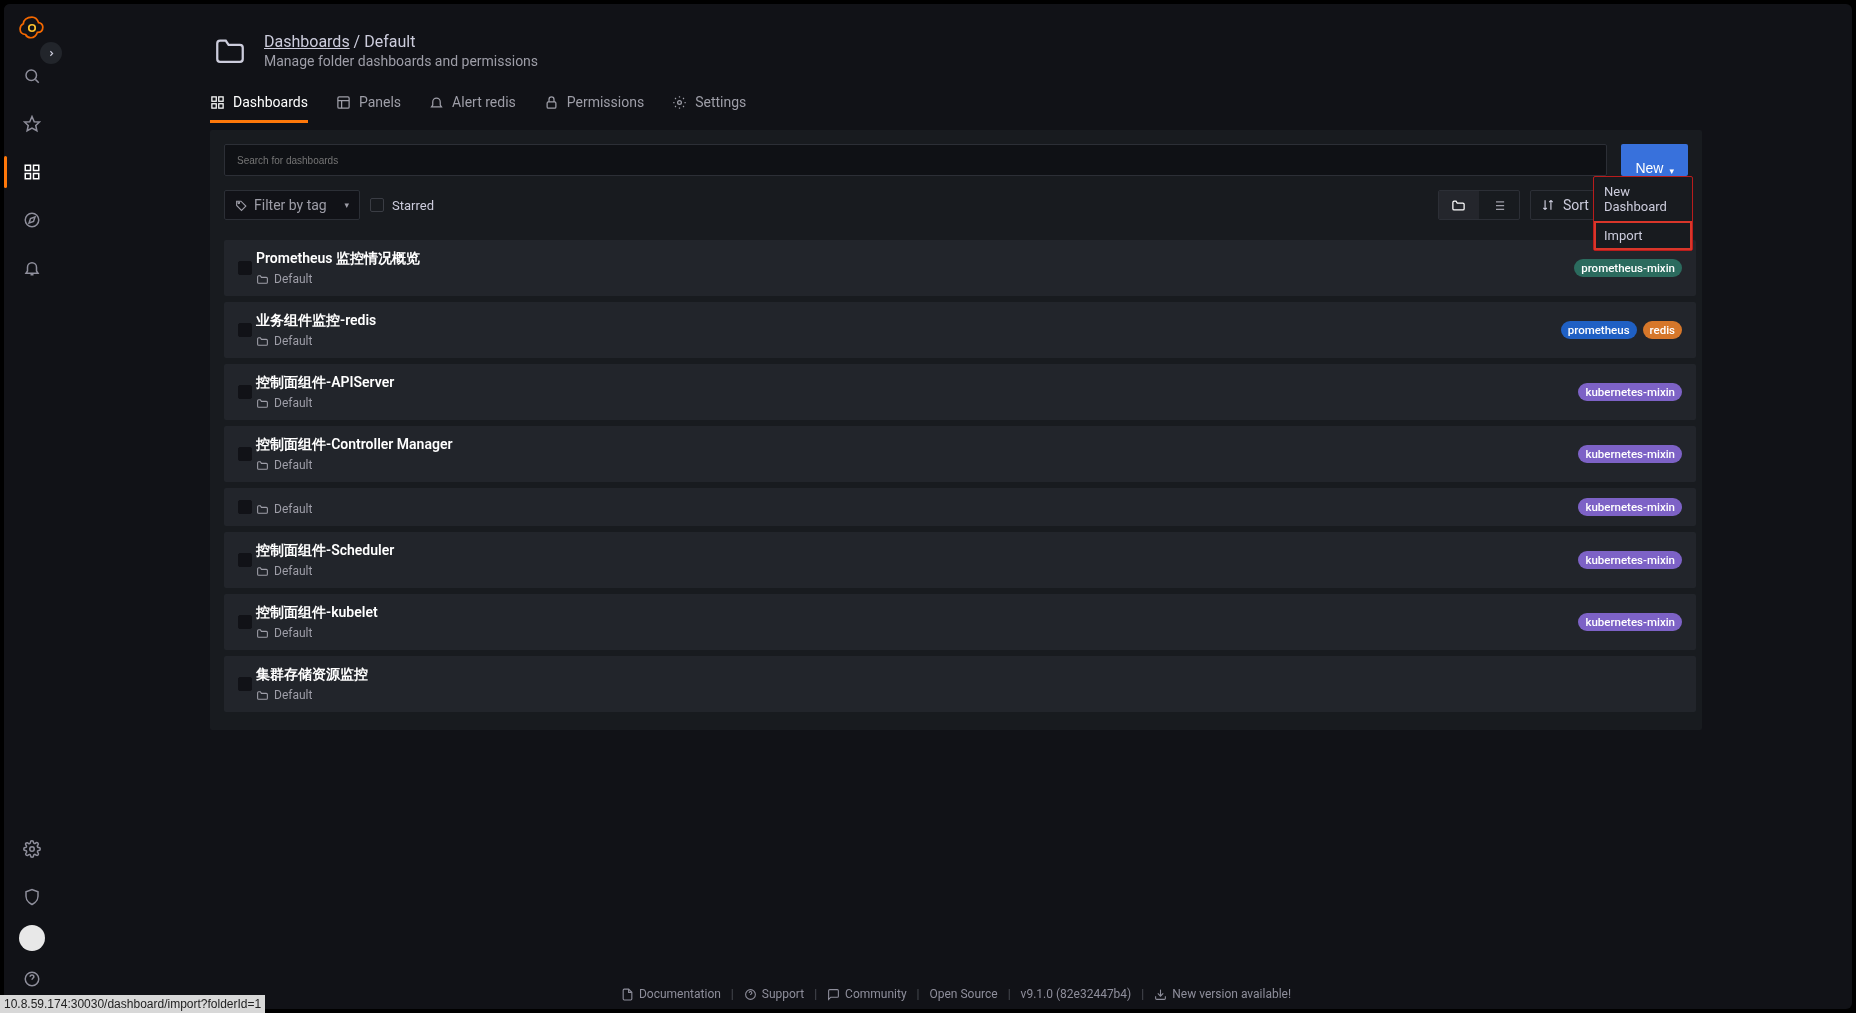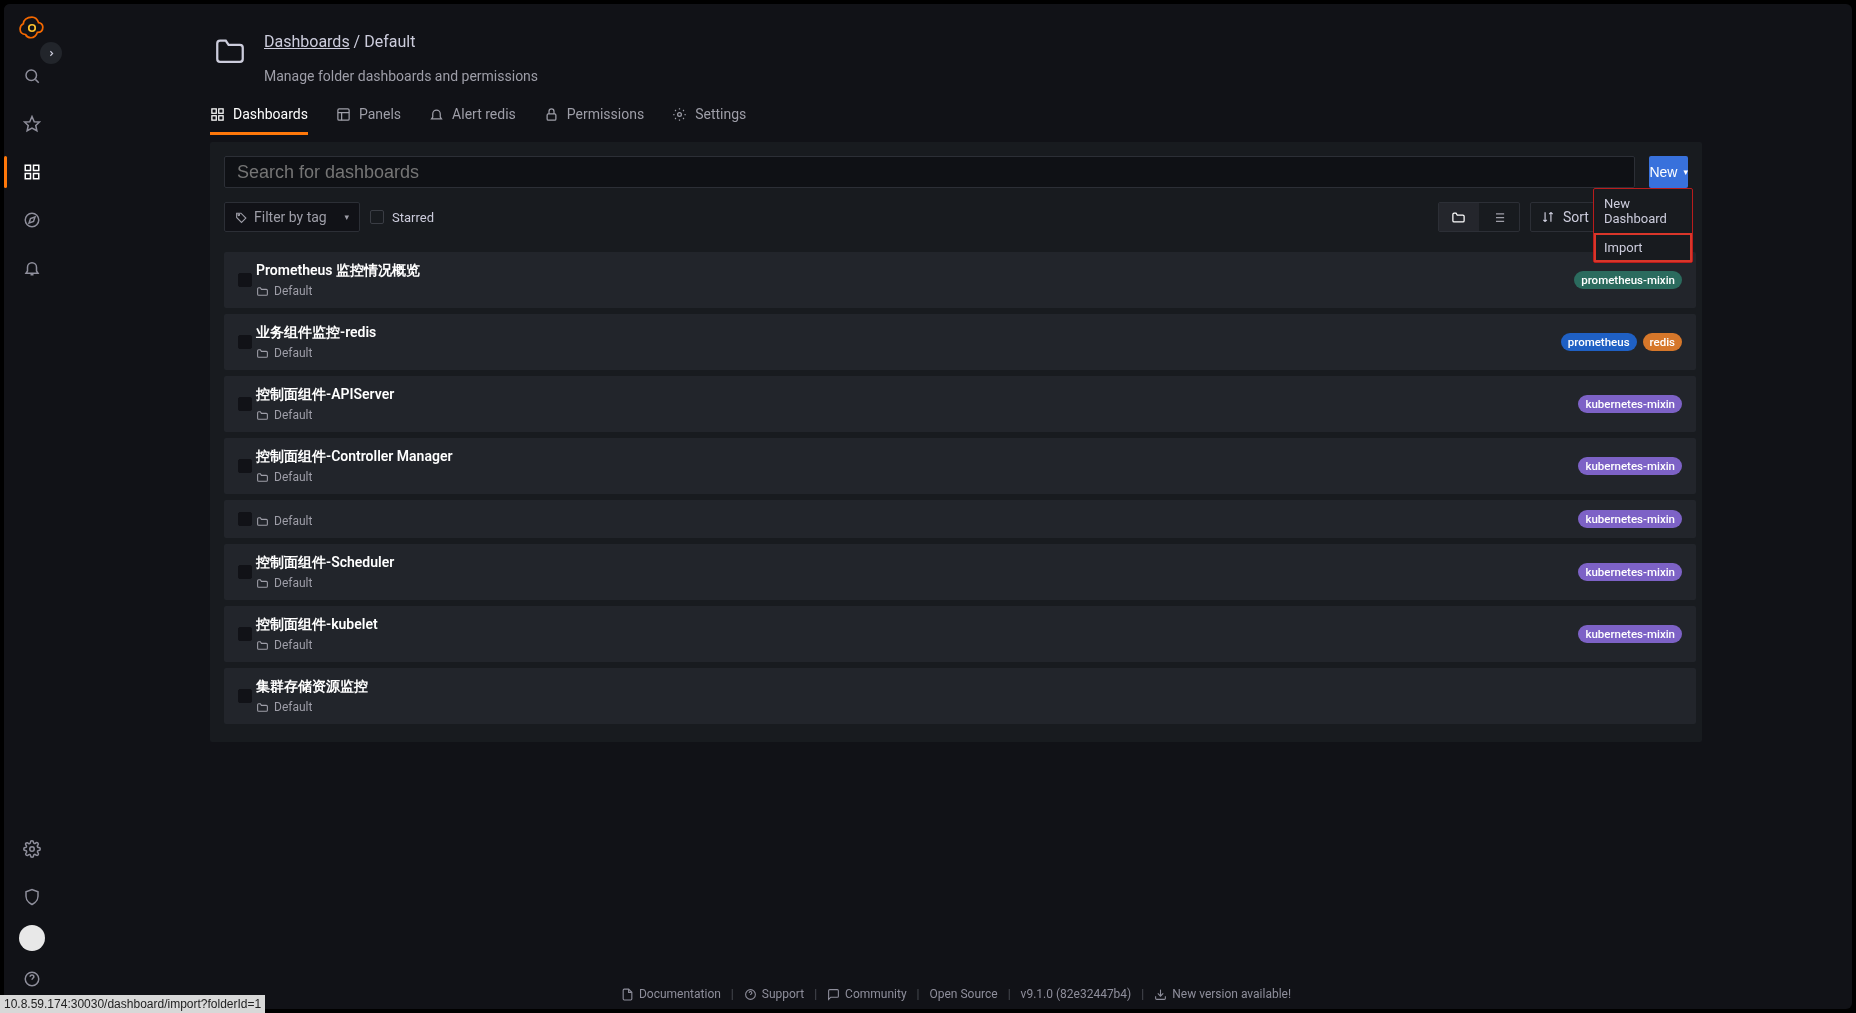--- a/index.html
+++ b/index.html
@@ -80,21 +80,21 @@
   flex:none;
 }
 .breadcrumb-title {
   font-size: 16px;
   color: #ccccdc;
 }
 .breadcrumb-title .link { text-decoration: underline; color:#ccccdc;}
 .subtitle {
   font-size: 14px;
   color: #9e9ea8;
-  margin-top:17px;
+  margin-top:2px;
 }
 .tabs {
   display:flex;
   gap:28px;
   padding: 22px 150px 0 150px;
   border-bottom:1px solid #111217;
 }
 .tab {
   display:flex;align-items:center;gap:8px;
   padding-bottom:10px;
@@ -107,25 +107,25 @@
   margin: 6px 150px 0 150px;
   background:#181b1f;
   border-radius:2px;
   padding:14px 14px 4px 14px;
   position:relative;
   height:600px;
 }
 .search-row{display:flex;gap:14px;align-items:center;}
 .search-input{
   flex:1;background:#0f1115;border:1px solid #2c2f36;color:#8e8e9b;
-  height:32px;padding:0 12px;border-radius:2px;font-size:18px;
+  height:32px;padding:0 12px;border-radius:2px;font-size:10px;
 }
 .new-btn{
-  background:#3871dc;color:#fff;border:none;height:32px;padding:0 0;
-  border-radius:2px;font-size:14px;display:flex;align-items:center;gap:6px;
+  background:#3871dc;color:#fff;border:none;height:32px;padding:0 14px;
+  border-radius:2px;font-size:14px;display:flex;align-items:flex-end;gap:6px;
 }
 .chev{font-size:9px;}
 .toolbar-row{
   display:flex;align-items:center;gap:10px;margin-top:14px;position:relative;
 }
 .tag-filter{
   background:#111217;border:1px solid #2c2f36;height:30px;padding:0 10px;
   display:flex;align-items:center;gap:8px;color:#9e9ea8;border-radius:2px;width:136px;justify-content:space-between;
 }
 .tag-filter .lbl{display:flex;gap:6px;align-items:center;}

